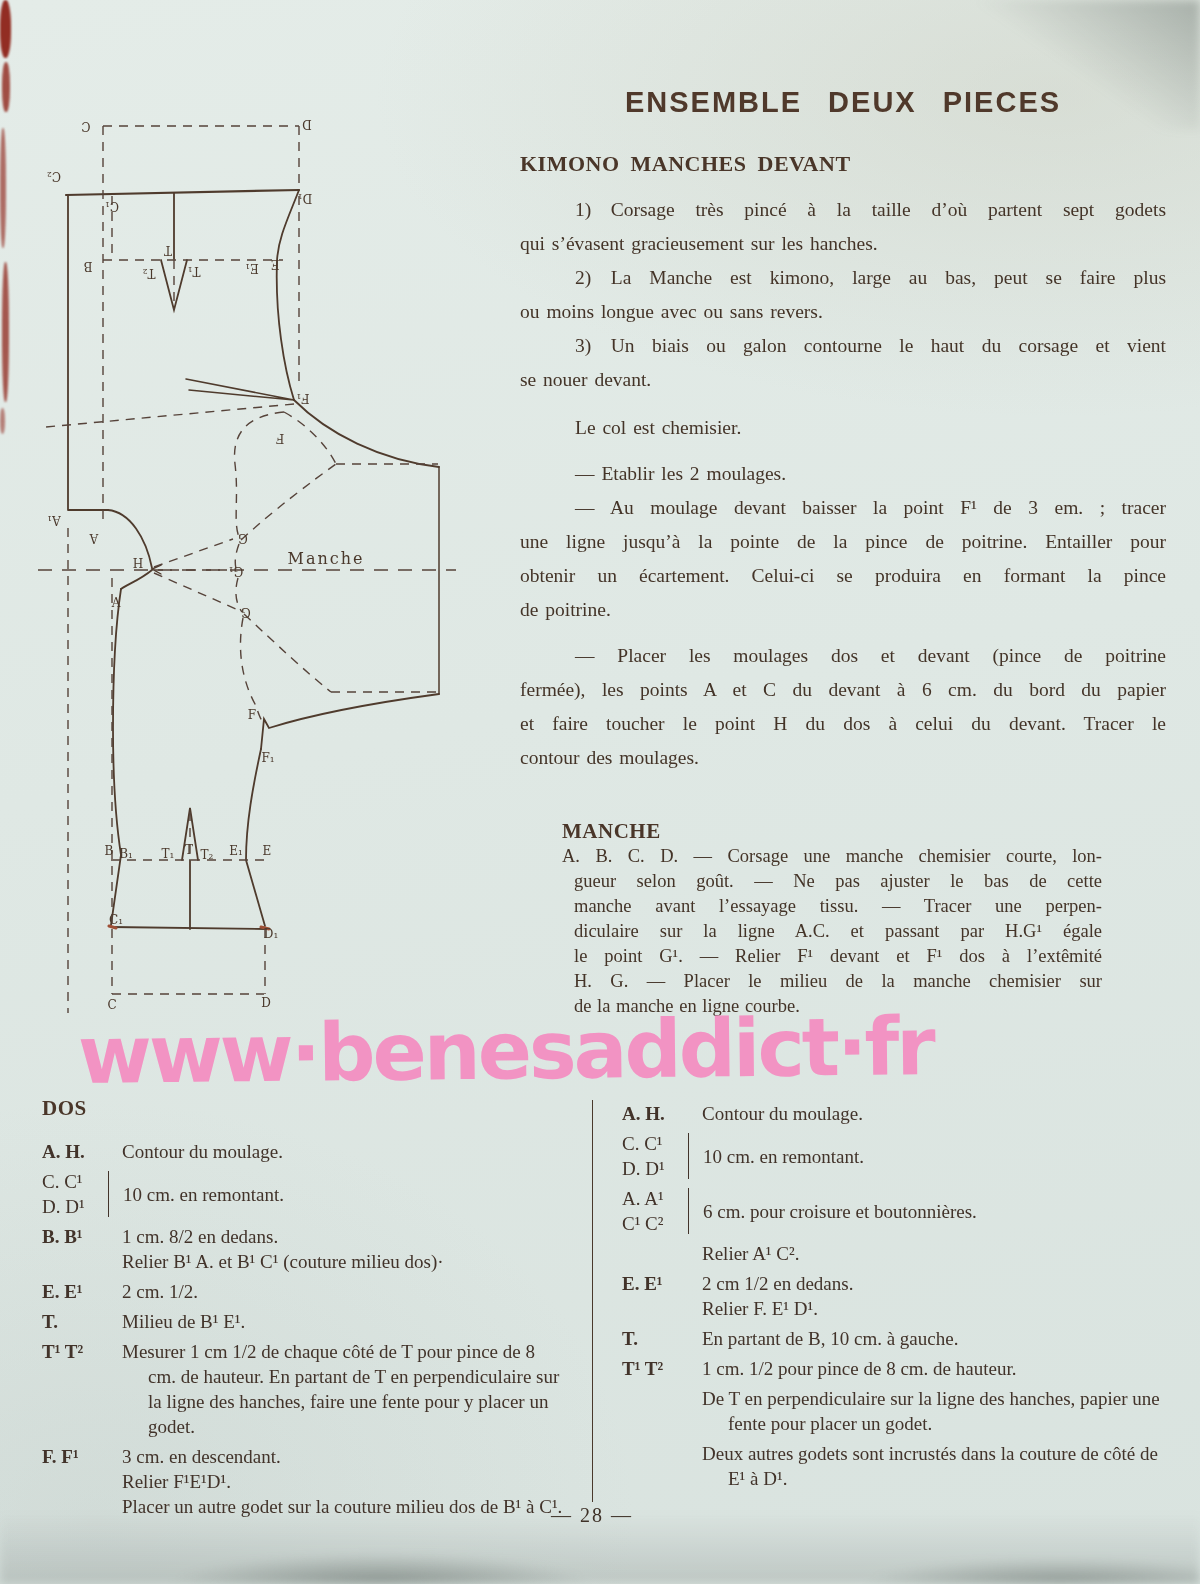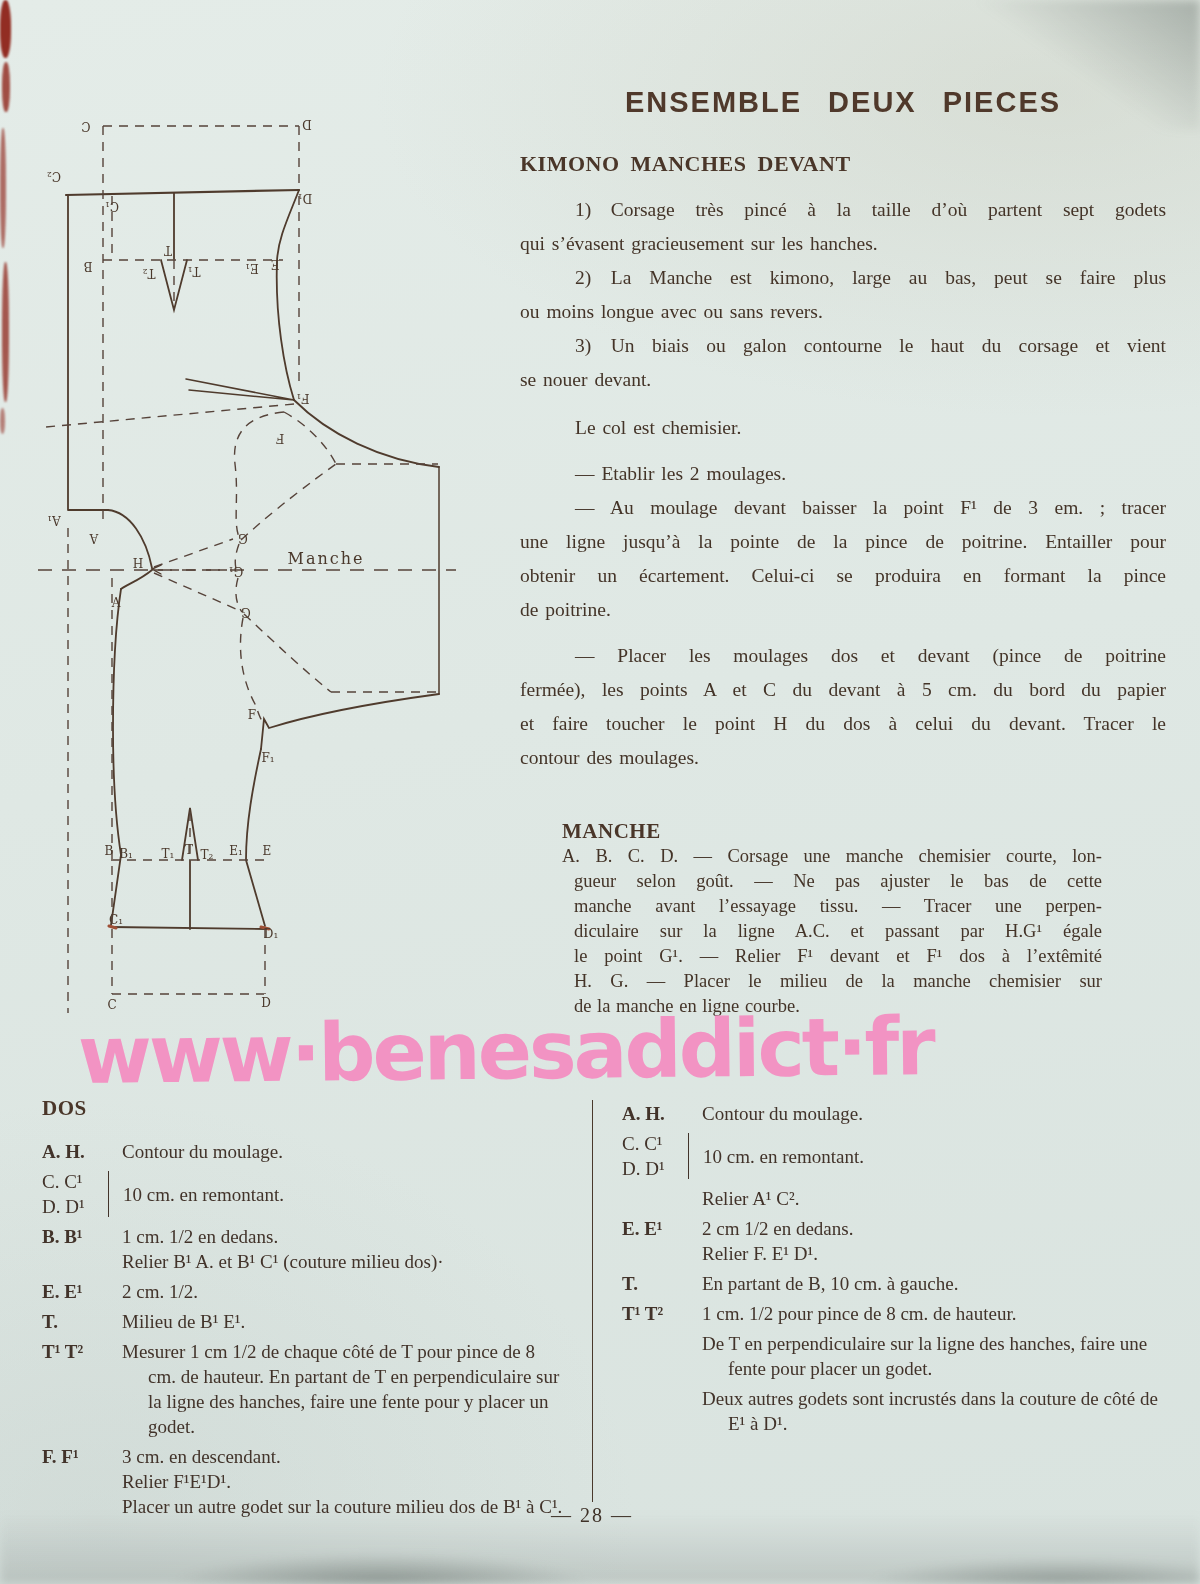--- a/index.html
+++ b/index.html
@@ -168,21 +168,21 @@
         <div class="line ind">— Etablir les 2 moulages.</div>
       </div>
       <div>
         <div class="line j ind">— Au moulage devant baisser la point F¹ de 3 em. ; tracer</div>
         <div class="line j">une ligne jusqu’à la pointe de la pince de poitrine. Entailler pour</div>
         <div class="line j">obtenir un écartement. Celui-ci se produira en formant la pince</div>
         <div class="line">de poitrine.</div>
       </div>
       <div class="gap2">
         <div class="line j ind">— Placer les moulages dos et devant (pince de poitrine</div>
-        <div class="line j">fermée), les points A et C du devant à 5 cm. du bord du papier</div>
+        <div class="line j">fermée), les points A et C du devant à 6 cm. du bord du papier</div>
         <div class="line j">et faire toucher le point H du dos à celui du devant. Tracer le</div>
         <div class="line">contour des moulages.</div>
       </div>
     </div>
 
     <div class="manche-sec">
       <div class="sec-head">MANCHE</div>
       <div class="mline j">A. B. C. D. — Corsage une manche chemisier courte, lon-</div>
       <div class="mline j mcont">gueur selon goût. — Ne pas ajuster le bas de cette</div>
       <div class="mline j mcont">manche avant l’essayage tissu. — Tracer une perpen-</div>
@@ -209,21 +209,21 @@
         <div>D. D¹</div>
       </div>
       <div class="brace-bar"></div>
       <div class="txt mid">
           <div>10 cm. en remontant.</div>
         </div>
     </div>
     <div class="drow">
       <div class="lab">B. B¹</div>
       <div class="txt">
-        <div class="tl">1 cm. 1/2 en dedans.</div>
+        <div class="tl">1 cm. 8/2 en dedans.</div>
         <div class="tl">Relier B¹ A. et B¹ C¹ (couture milieu dos)·</div>
       </div>
     </div>
     <div class="drow">
       <div class="lab">E. E¹</div>
       <div class="txt">
           <div class="tl">2 cm. 1/2.</div>
         </div>
     </div>
     <div class="drow">
@@ -261,20 +261,30 @@
       <div class="lab2">
         <div>C. C¹</div>
         <div>D. D¹</div>
       </div>
       <div class="brace-bar"></div>
       <div class="txt mid">
           <div>10 cm. en remontant.</div>
         </div>
     </div>
     <div class="drow">
+      <div class="lab2">
+        <div>A. A¹</div>
+        <div>C¹ C²</div>
+      </div>
+      <div class="brace-bar"></div>
+      <div class="txt mid">
+          <div>6 cm. pour croisure et boutonnières.</div>
+        </div>
+    </div>
+    <div class="drow">
       <div class="lab"></div>
       <div class="txt">
           <div class="tl">Relier A¹ C².</div>
         </div>
     </div>
     <div class="drow">
       <div class="lab">E. E¹</div>
       <div class="txt">
         <div class="tl">2 cm 1/2 en dedans.</div>
         <div class="tl">Relier F. E¹ D¹.</div>
@@ -288,21 +298,21 @@
     </div>
     <div class="drow">
       <div class="lab">T¹ T²</div>
       <div class="txt">
           <div class="tl">1 cm. 1/2 pour pince de 8 cm. de hauteur.</div>
         </div>
     </div>
     <div class="drow">
       <div class="lab"></div>
       <div class="txt">
-          <div class="tl">De T en perpendiculaire sur la ligne des hanches, faire une fente pour placer un godet.</div>
+          <div class="tl">De T en perpendiculaire sur la ligne des hanches, papier une fente pour placer un godet.</div>
         </div>
     </div>
     <div class="drow">
       <div class="lab"></div>
       <div class="txt">
           <div class="tl">Deux autres godets sont incrustés dans la couture de côté de E¹ à D¹.</div>
         </div>
     </div>
   </div>
 

